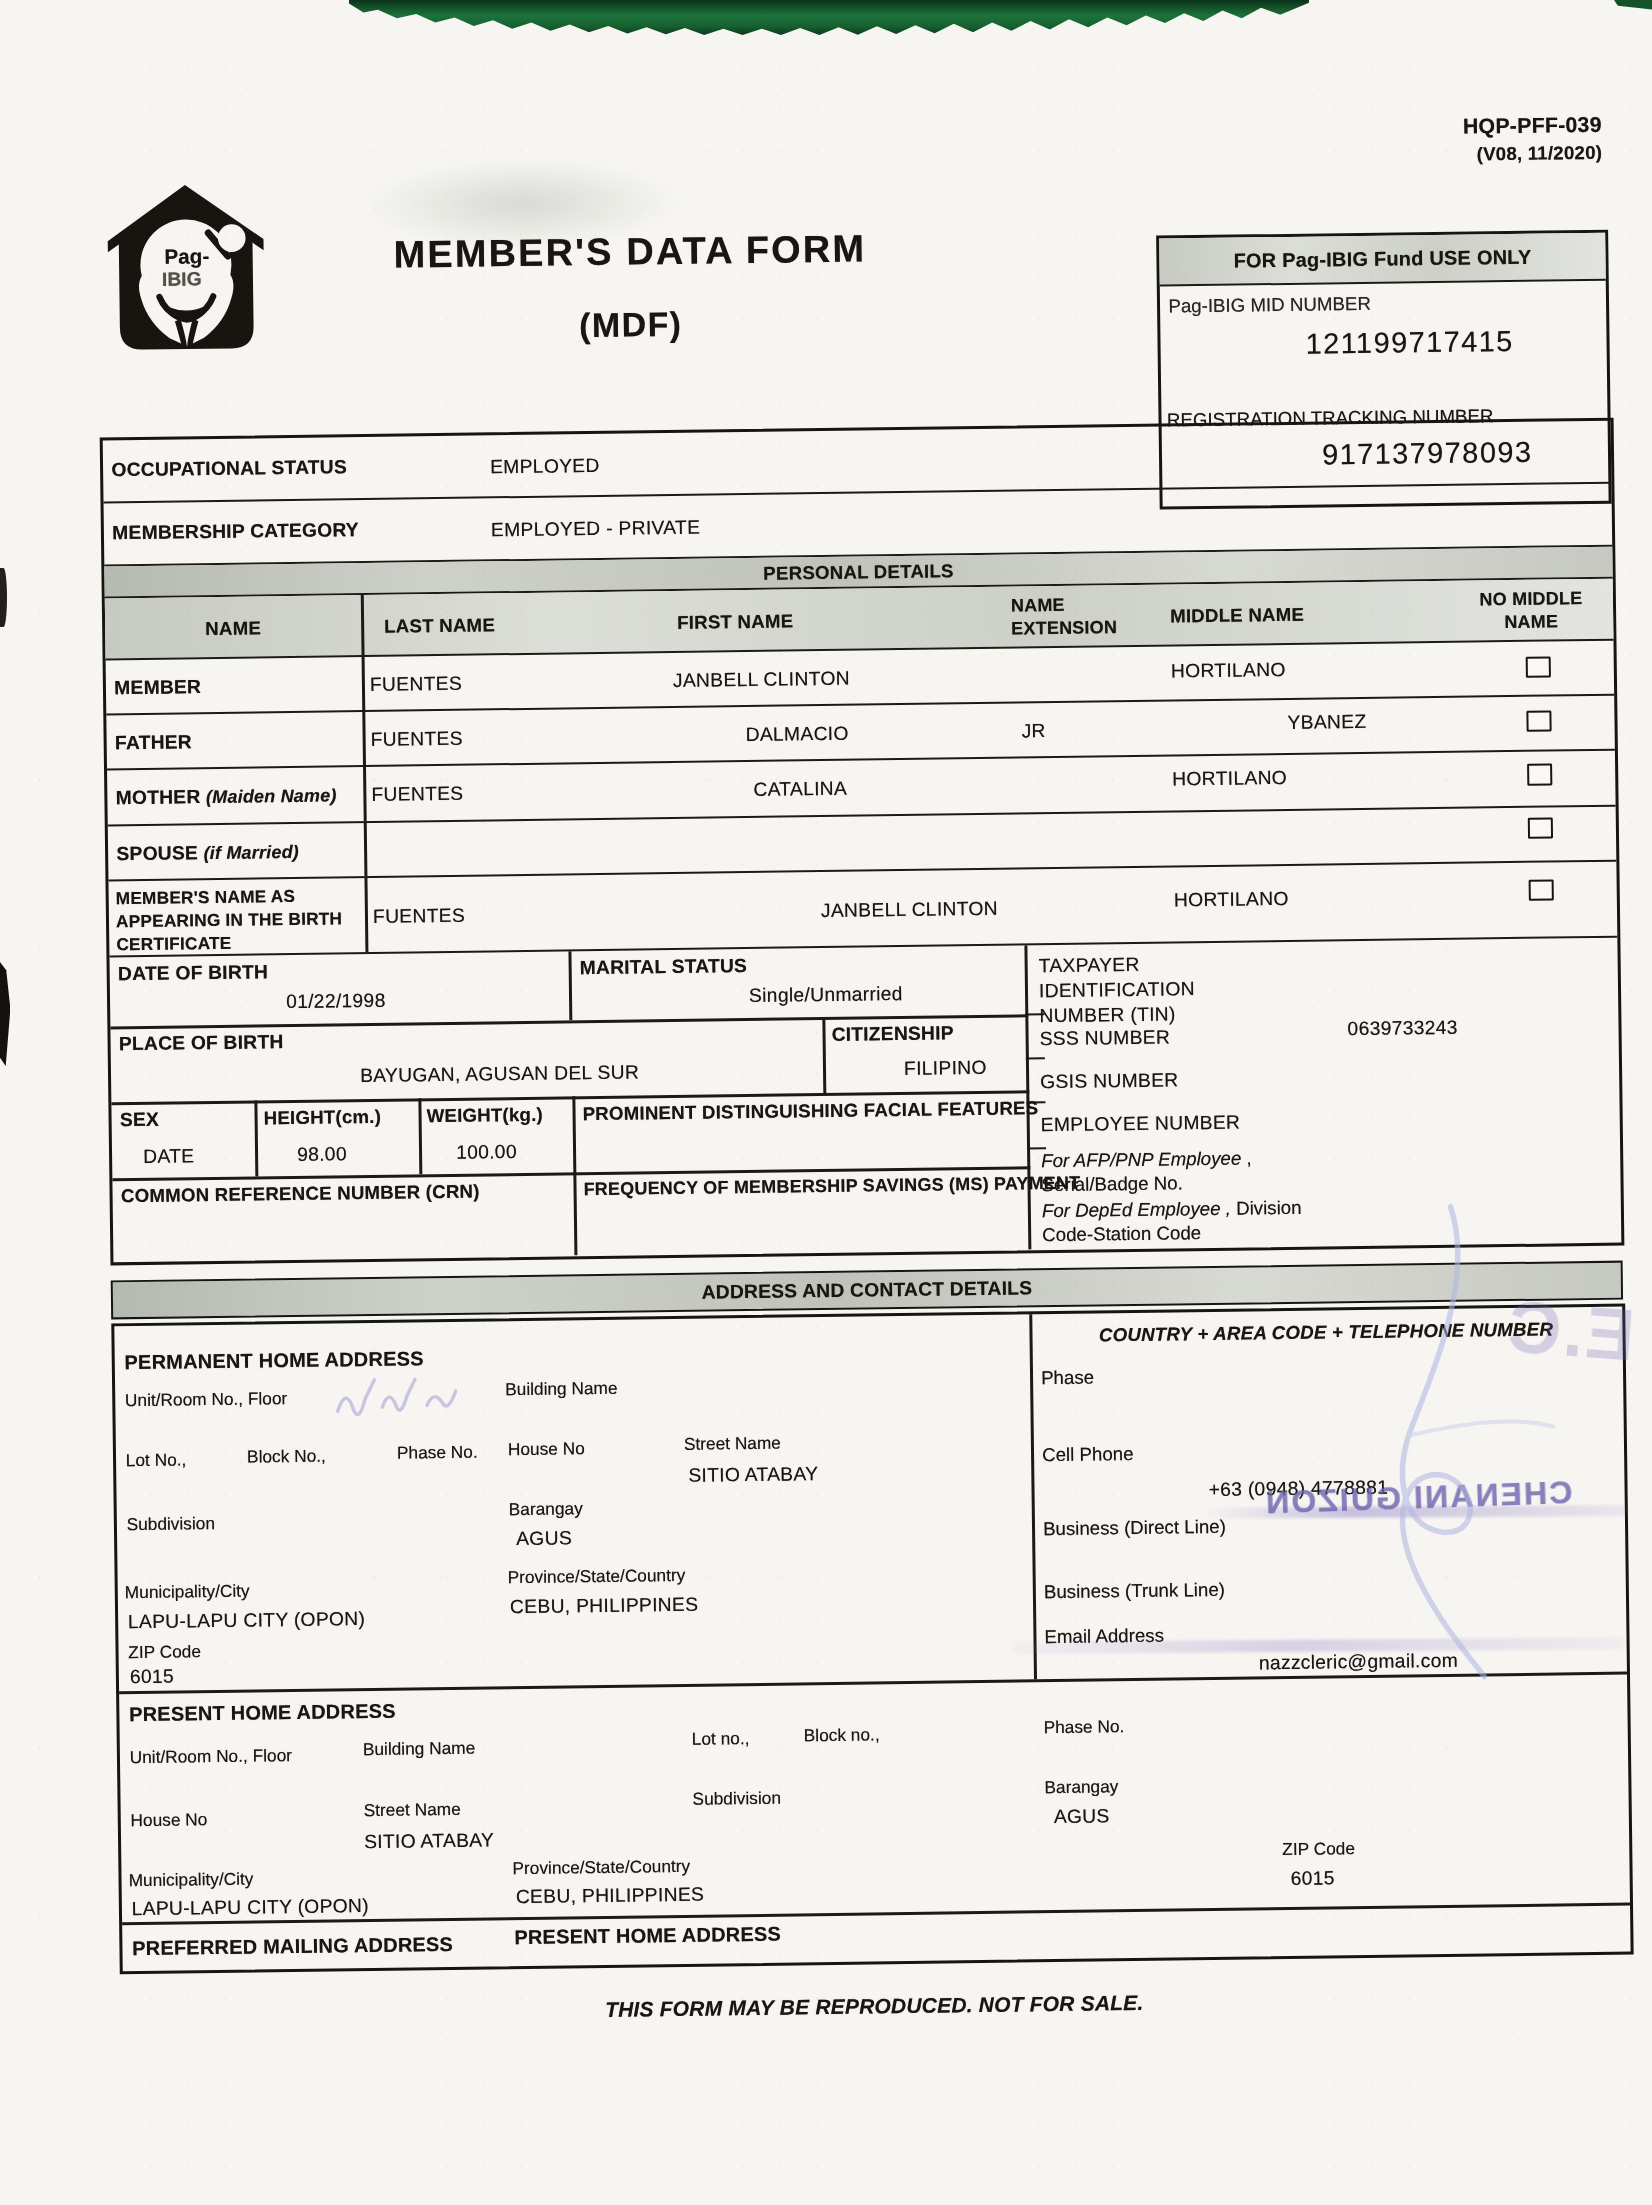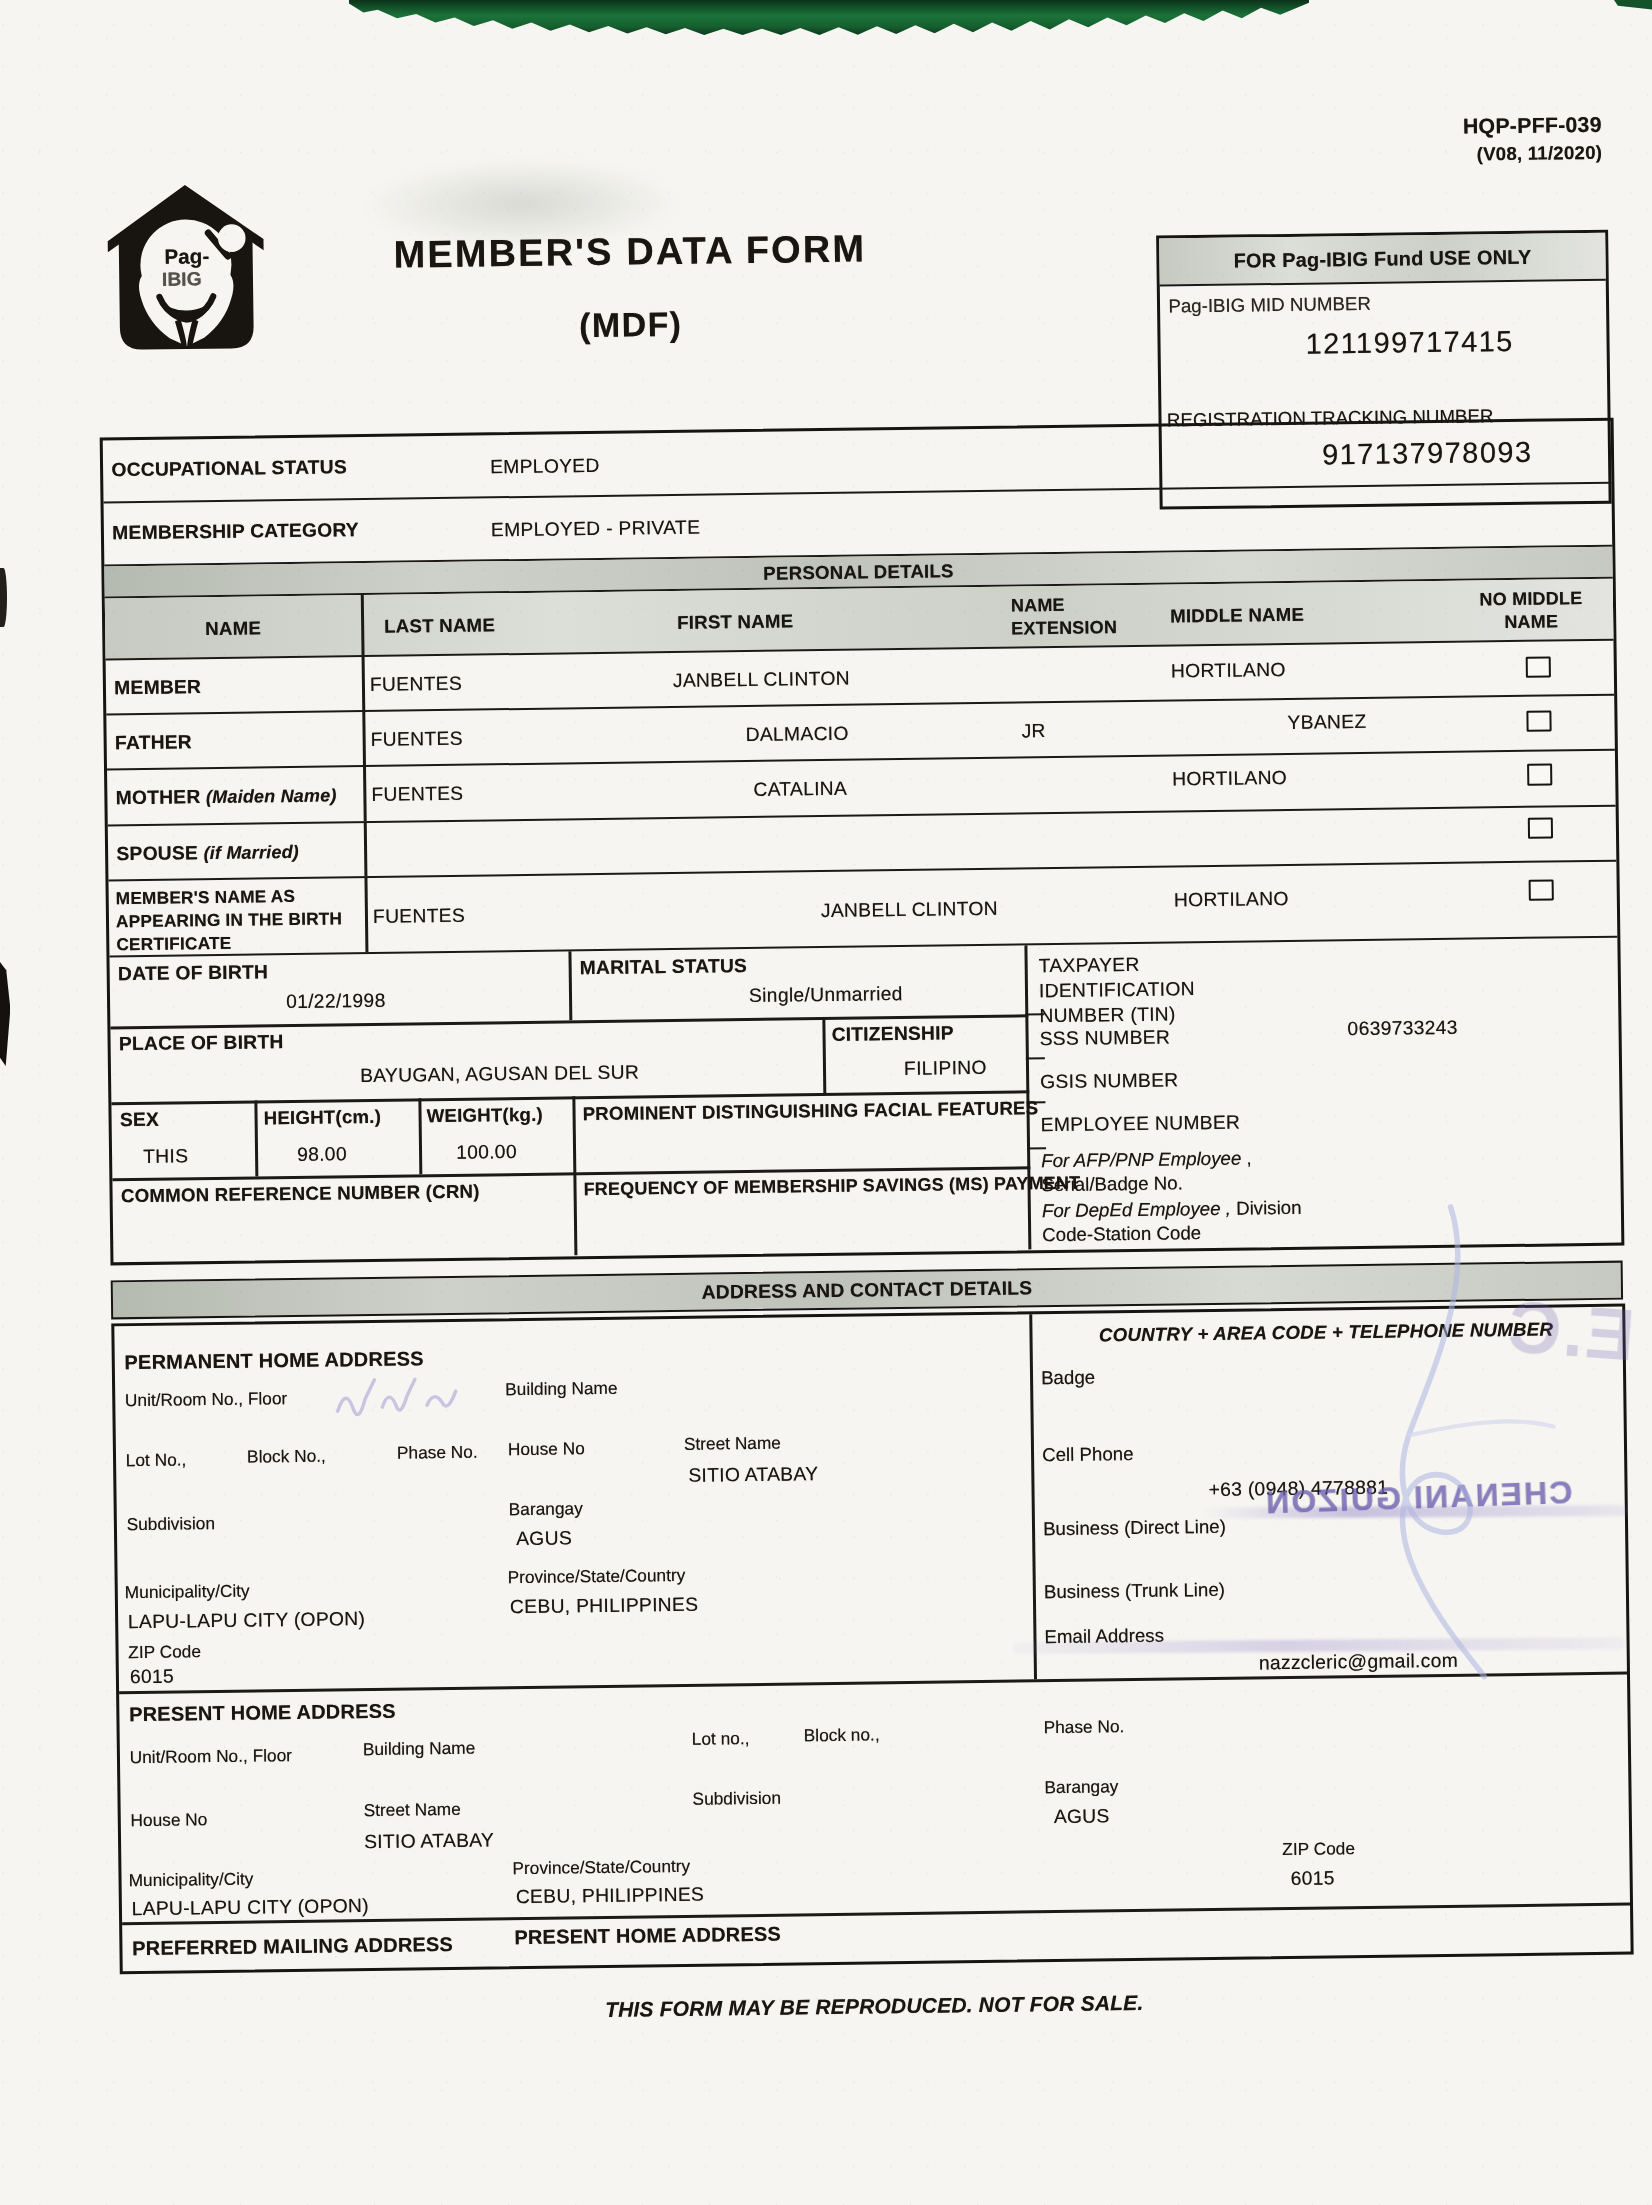--- a/index.html
+++ b/index.html
@@ -167,21 +167,21 @@
         <div class="a v" style="left:176px;top:36px;">01/22/1998</div>
         <div class="a l" style="left:470px;top:5.5px;">MARITAL STATUS</div>
         <div class="a v" style="left:639px;top:36px;">Single/Unmarried</div>
 
         <div class="a l" style="left:8.3px;top:76px;">PLACE OF BIRTH</div>
         <div class="a v" style="left:249px;top:111px;">BAYUGAN, AGUSAN DEL SUR</div>
         <div class="a l" style="left:721px;top:76px;">CITIZENSHIP</div>
         <div class="a v" style="left:793px;top:111px;">FILIPINO</div>
 
         <div class="a l" style="left:8.3px;top:152px;">SEX</div>
-        <div class="a v" style="left:31px;top:189px;">THIS</div>
+        <div class="a v" style="left:31px;top:189px;">DATE</div>
         <div class="a l" style="left:152px;top:152px;font-size:18.7px;">HEIGHT(cm.)</div>
         <div class="a v" style="left:185px;top:189px;">98.00</div>
         <div class="a l" style="left:315px;top:152px;font-size:18.7px;">WEIGHT(kg.)</div>
         <div class="a v" style="left:344px;top:189px;">100.00</div>
         <div class="a l" style="left:471px;top:152px;font-size:18.7px;">PROMINENT DISTINGUISHING FACIAL FEATURES</div>
 
         <div class="a l" style="left:8.3px;top:228px;font-size:18.7px;">COMMON REFERENCE NUMBER (CRN)</div>
         <div class="a l" style="left:471px;top:228px;font-size:18px;">FREQUENCY OF MEMBERSHIP SAVINGS (MS) PAYMENT</div>
 
         <div class="a v" style="left:929px;top:8.3px;width:242px;line-height:25px;">TAXPAYER IDENTIFICATION NUMBER (TIN)</div>
@@ -220,21 +220,21 @@
       <div class="a s" style="left:392px;top:178px;">Barangay</div>
       <div class="a v" style="left:399px;top:207px;">AGUS</div>
       <div class="a s" style="left:7px;top:256px;">Municipality/City</div>
       <div class="a v" style="left:9.7px;top:285px;">LAPU-LAPU CITY (OPON)</div>
       <div class="a s" style="left:390px;top:246px;">Province/State/Country</div>
       <div class="a v" style="left:392px;top:275px;">CEBU, PHILIPPINES</div>
       <div class="a s" style="left:9.7px;top:316px;">ZIP Code</div>
       <div class="a v" style="left:11px;top:340px;">6015</div>
 
       <div class="a l it ctr" style="left:915px;top:11px;width:593px;font-size:18.7px;">COUNTRY + AREA CODE + TELEPHONE NUMBER</div>
-      <div class="a s" style="left:926px;top:53px;font-size:18.7px;">Badge</div>
+      <div class="a s" style="left:926px;top:53px;font-size:18.7px;">Phase</div>
       <div class="a s" style="left:926px;top:130px;font-size:18.7px;">Cell Phone</div>
       <div class="a v" style="left:1092px;top:167px;">+63 (0948) 4778881</div>
       <div class="a s" style="left:926px;top:204px;font-size:18.7px;">Business (Direct Line)</div>
       <div class="a s" style="left:926px;top:267px;font-size:18.7px;">Business (Trunk Line)</div>
       <div class="a s" style="left:926px;top:312px;font-size:18.7px;">Email Address</div>
       <div class="a v" style="left:1140px;top:341px;">nazzcleric@gmail.com</div>
 
       <div class="a l" style="left:9.7px;top:377px;font-size:20px;">PRESENT HOME ADDRESS</div>
       <div class="a s" style="left:9.7px;top:421px;">Unit/Room No., Floor</div>
       <div class="a s" style="left:243px;top:416px;">Building Name</div>

